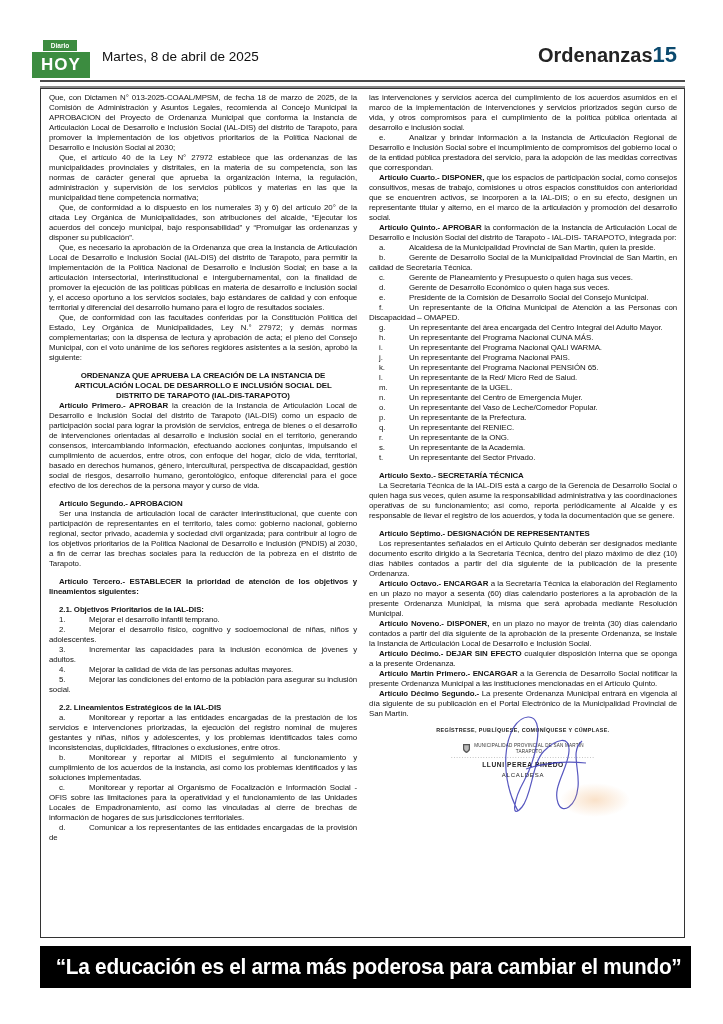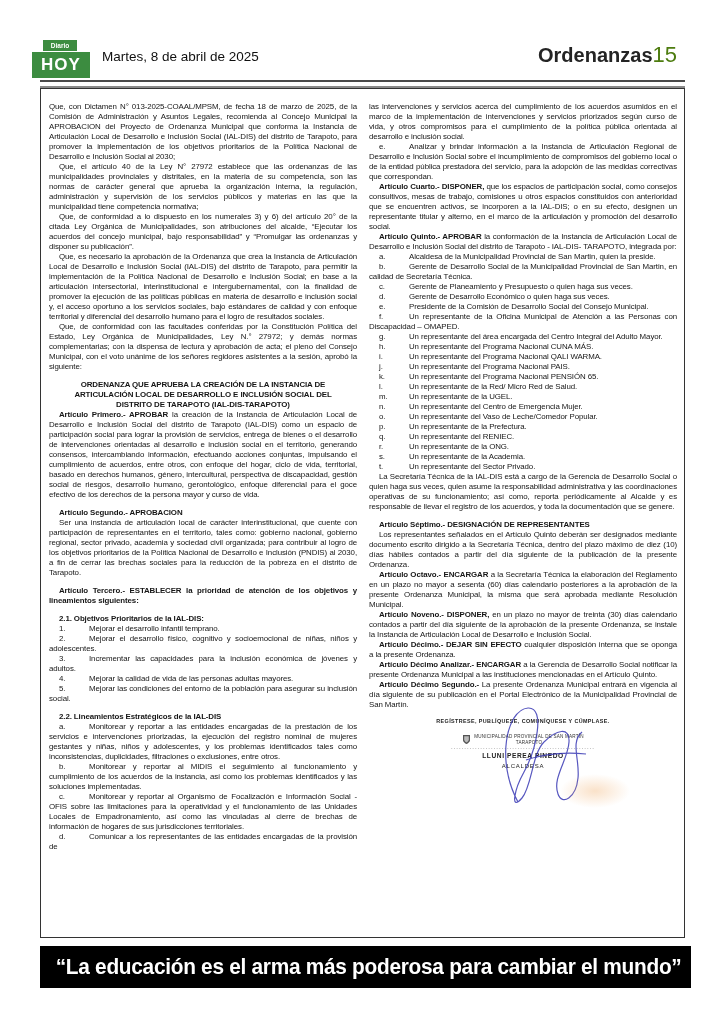--- a/index.html
+++ b/index.html
@@ -8,26 +8,26 @@
   
   .masthead{position:absolute;left:32px;top:40px;width:645px;height:38px;}
   .logo{position:absolute;left:0;top:0;width:58px;height:38px;}
   .logo-top{margin-left:11px;width:34px;height:11px;display:flex;align-items:center;justify-content:center;
             color:#fff;font-size:6.5px;font-weight:bold;}
   .logo-main{width:58px;height:26px;margin-top:1px;display:flex;align-items:center;justify-content:center;
              color:#fff;font-size:17px;font-weight:bold;letter-spacing:1px;}
   .date{position:absolute;left:70px;top:9px;font-size:13.5px;color:#101010;}
   .section-wrap{position:absolute;right:0;top:2px;display:flex;align-items:baseline;gap:0;}
   .section-name{font-size:20px;font-weight:bold;color:#242424;}
-  .page-number{font-size:22px;font-weight:normal;color:#4d7c0f;}
+  .page-number{font-size:22px;font-weight:bold;color:#0c4a6e;}
   .rule{position:absolute;left:40px;top:80px;width:645px;height:2px;
         border-top:2px solid #4a4a4a;border-bottom:2px solid #8a8a8a;padding-top:2px;box-sizing:content-box;}
   
   .article-box{position:absolute;left:40px;top:88px;width:645px;height:850px;border:1px solid #333;
-               box-sizing:border-box;padding:13px 8px;display:flex;gap:12px;overflow:hidden;}
+               box-sizing:border-box;padding:4px 8px;display:flex;gap:12px;overflow:hidden;}
   .col{width:308px;flex:0 0 308px;font-size:7.9px;line-height:10px;letter-spacing:-0.1px;color:#161616;}
   .col p{margin:0;text-align:justify;}
   .col p.p{text-indent:10px;}
   .col p.tight{text-indent:10px;margin-top:0;}
   .col p.cont{text-indent:0;margin-top:0;}
   .col p.head{font-weight:bold;text-indent:10px;margin-top:8px;}
   .col p.sub{font-weight:bold;text-indent:10px;margin-top:8px;}
   .col p.center{font-weight:bold;text-align:center;text-indent:0;margin-top:8px;padding:0 14px;}
   .col p.item{text-indent:0;margin-top:0;}
   .col .mk{display:inline-block;width:40px;padding-left:10px;box-sizing:border-box;}
@@ -111,27 +111,28 @@
           <p class="item"><span class="mk">k.</span>Un representante del Programa Nacional PENSIÓN 65.</p>
           <p class="item"><span class="mk">l.</span>Un representante de la Red/ Micro Red de Salud.</p>
           <p class="item"><span class="mk">m.</span>Un representante de la UGEL.</p>
           <p class="item"><span class="mk">n.</span>Un representante del Centro de Emergencia Mujer.</p>
           <p class="item"><span class="mk">o.</span>Un representante del Vaso de Leche/Comedor Popular.</p>
           <p class="item"><span class="mk">p.</span>Un representante de la Prefectura.</p>
           <p class="item"><span class="mk">q.</span>Un representante del RENIEC.</p>
           <p class="item"><span class="mk">r.</span>Un representante de la ONG.</p>
           <p class="item"><span class="mk">s.</span>Un representante de la Academia.</p>
           <p class="item"><span class="mk">t.</span>Un representante del Sector Privado.</p>
+          <p class="head">Artículo Sexto.- SECRETARÍA TÉCNICA</p>
           <p class="tight">La Secretaría Técnica de la IAL-DIS está a cargo de la Gerencia de Desarrollo Social o quien haga sus veces, quien asume la responsabilidad administrativa y las coordinaciones operativas de su funcionamiento; así como, reporta periódicamente al Alcalde y es responsable de llevar el registro de los acuerdos, y toda la documentación que se genere.</p>
           <p class="head">Artículo Séptimo.- DESIGNACIÓN DE REPRESENTANTES</p>
           <p class="tight">Los representantes señalados en el Artículo Quinto deberán ser designados mediante documento escrito dirigido a la Secretaría Técnica, dentro del plazo máximo de diez (10) días hábiles contados a partir del día siguiente de la publicación de la presente Ordenanza.</p>
           <p class="p"><b>Artículo Octavo.- ENCARGAR</b> a la Secretaría Técnica la elaboración del Reglamento en un plazo no mayor a sesenta (60) días calendario posteriores a la aprobación de la presente Ordenanza Municipal, la misma que será aprobada mediante Resolución Municipal.</p>
           <p class="p"><b>Artículo Noveno.- DISPONER,</b> en un plazo no mayor de treinta (30) días calendario contados a partir del día siguiente de la aprobación de la presente Ordenanza, se instale la Instancia de Articulación Local de Desarrollo e Inclusión Social.</p>
           <p class="p"><b>Artículo Décimo.- DEJAR SIN EFECTO</b> cualquier disposición interna que se oponga a la presente Ordenanza.</p>
-          <p class="p"><b>Artículo Décimo Analizar.- ENCARGAR</b> a la Gerencia de Desarrollo Social notificar la presente Ordenanza Municipal a las instituciones mencionadas en el Artículo Quinto.</p>
+          <p class="p"><b>Artículo Martín Primero.- ENCARGAR</b> a la Gerencia de Desarrollo Social notificar la presente Ordenanza Municipal a las instituciones mencionadas en el Artículo Quinto.</p>
           <p class="p"><b>Artículo Décimo Segundo.-</b> La presente Ordenanza Municipal entrará en vigencia al día siguiente de su publicación en el Portal Electrónico de la Municipalidad Provincial de San Martín.</p>
         </div>
 
       <div class="sig">
         <div class="sig-order">REGÍSTRESE, PUBLÍQUESE, COMUNÍQUESE Y CÚMPLASE.</div>
         <div class="stamp">
           <svg width="9" height="11" viewBox="0 0 9 11">
             <path d="M1 1 H8 V6 C8 8.5 4.5 10 4.5 10 C4.5 10 1 8.5 1 6 Z" fill="#555"></path>
             <path d="M2.2 2.2 H6.8 V5.8 C6.8 7.4 4.5 8.6 4.5 8.6 C4.5 8.6 2.2 7.4 2.2 5.8 Z" fill="#bbb"></path>
           </svg>

